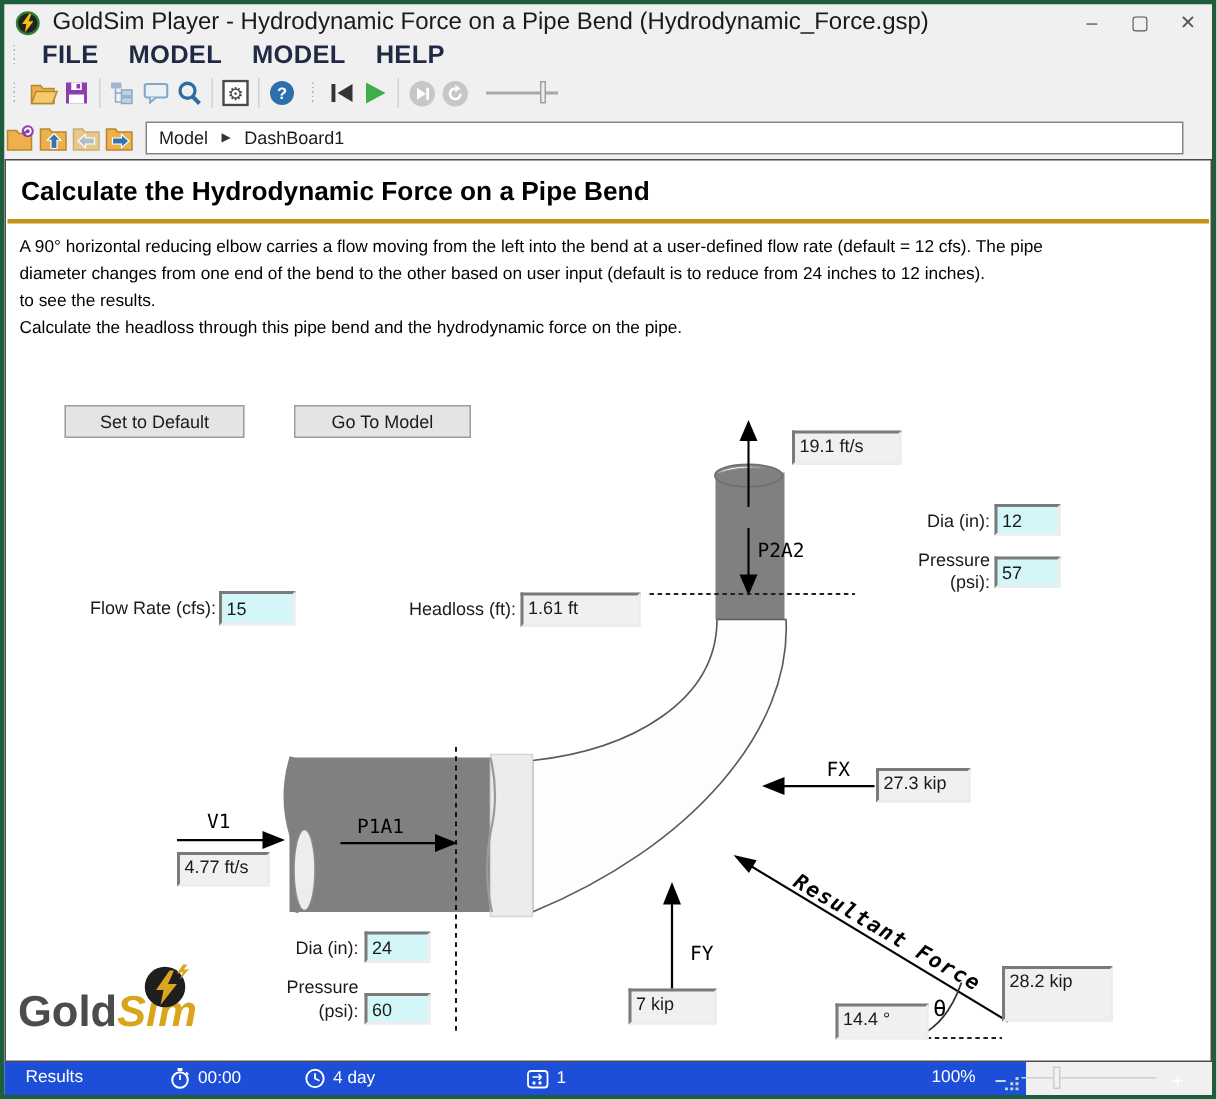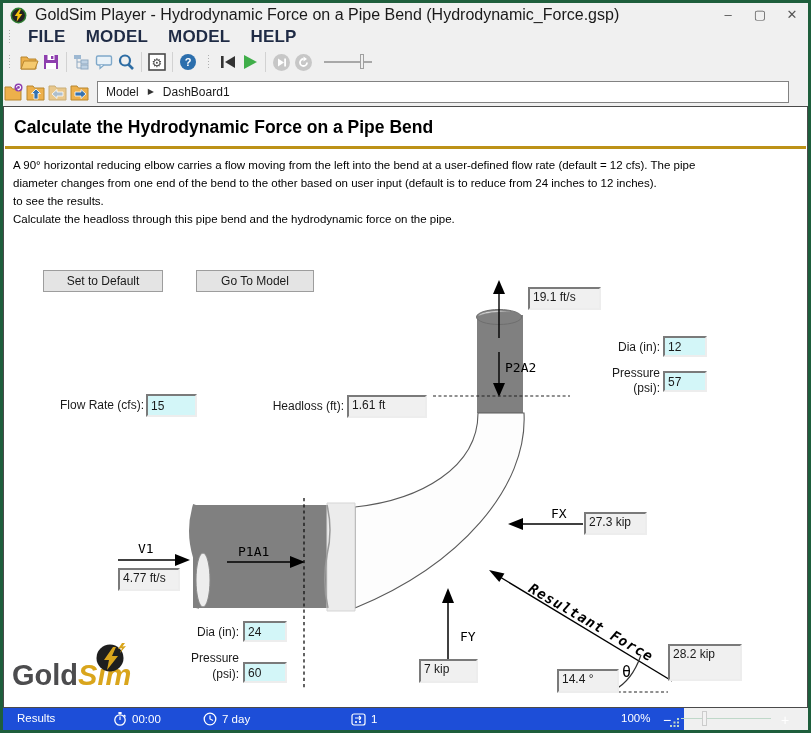--- a/index.html
+++ b/index.html
@@ -328,21 +328,21 @@
         <path d="M7 8 L7 4.5" stroke="#fff" stroke-width="1.2"></path>
         <path d="M11 3 l1.5 1.5" stroke="#fff" stroke-width="1.2"></path>
       </svg>
       <span>00:00</span>
     </div>
     <div class="sb" style="left:200px;">
       <svg width="14" height="14" viewBox="0 0 14 14">
         <circle cx="7" cy="7" r="5.8" fill="none" stroke="#fff" stroke-width="1.3"></circle>
         <path d="M7 3.5 L7 7 L10 8.5" stroke="#fff" stroke-width="1.2" fill="none"></path>
       </svg>
-      <span>7 day</span>
+      <span>4 day</span>
     </div>
     <div class="sb" style="left:348px;">
       <svg width="15" height="14" viewBox="0 0 15 14">
         <rect x="1" y="2" width="13" height="11" rx="2" fill="none" stroke="#fff" stroke-width="1.2"></rect>
         <path d="M4 6 h6 M10 6 l-2 -2 M10 6 l-2 2" stroke="#fff" stroke-width="1.1" fill="none"></path>
         <circle cx="5" cy="10" r="1.1" fill="#fff"></circle>
           <circle cx="9" cy="10" r="1.1" fill="#fff"></circle>
       </svg>
       <span>1</span>
     </div>

